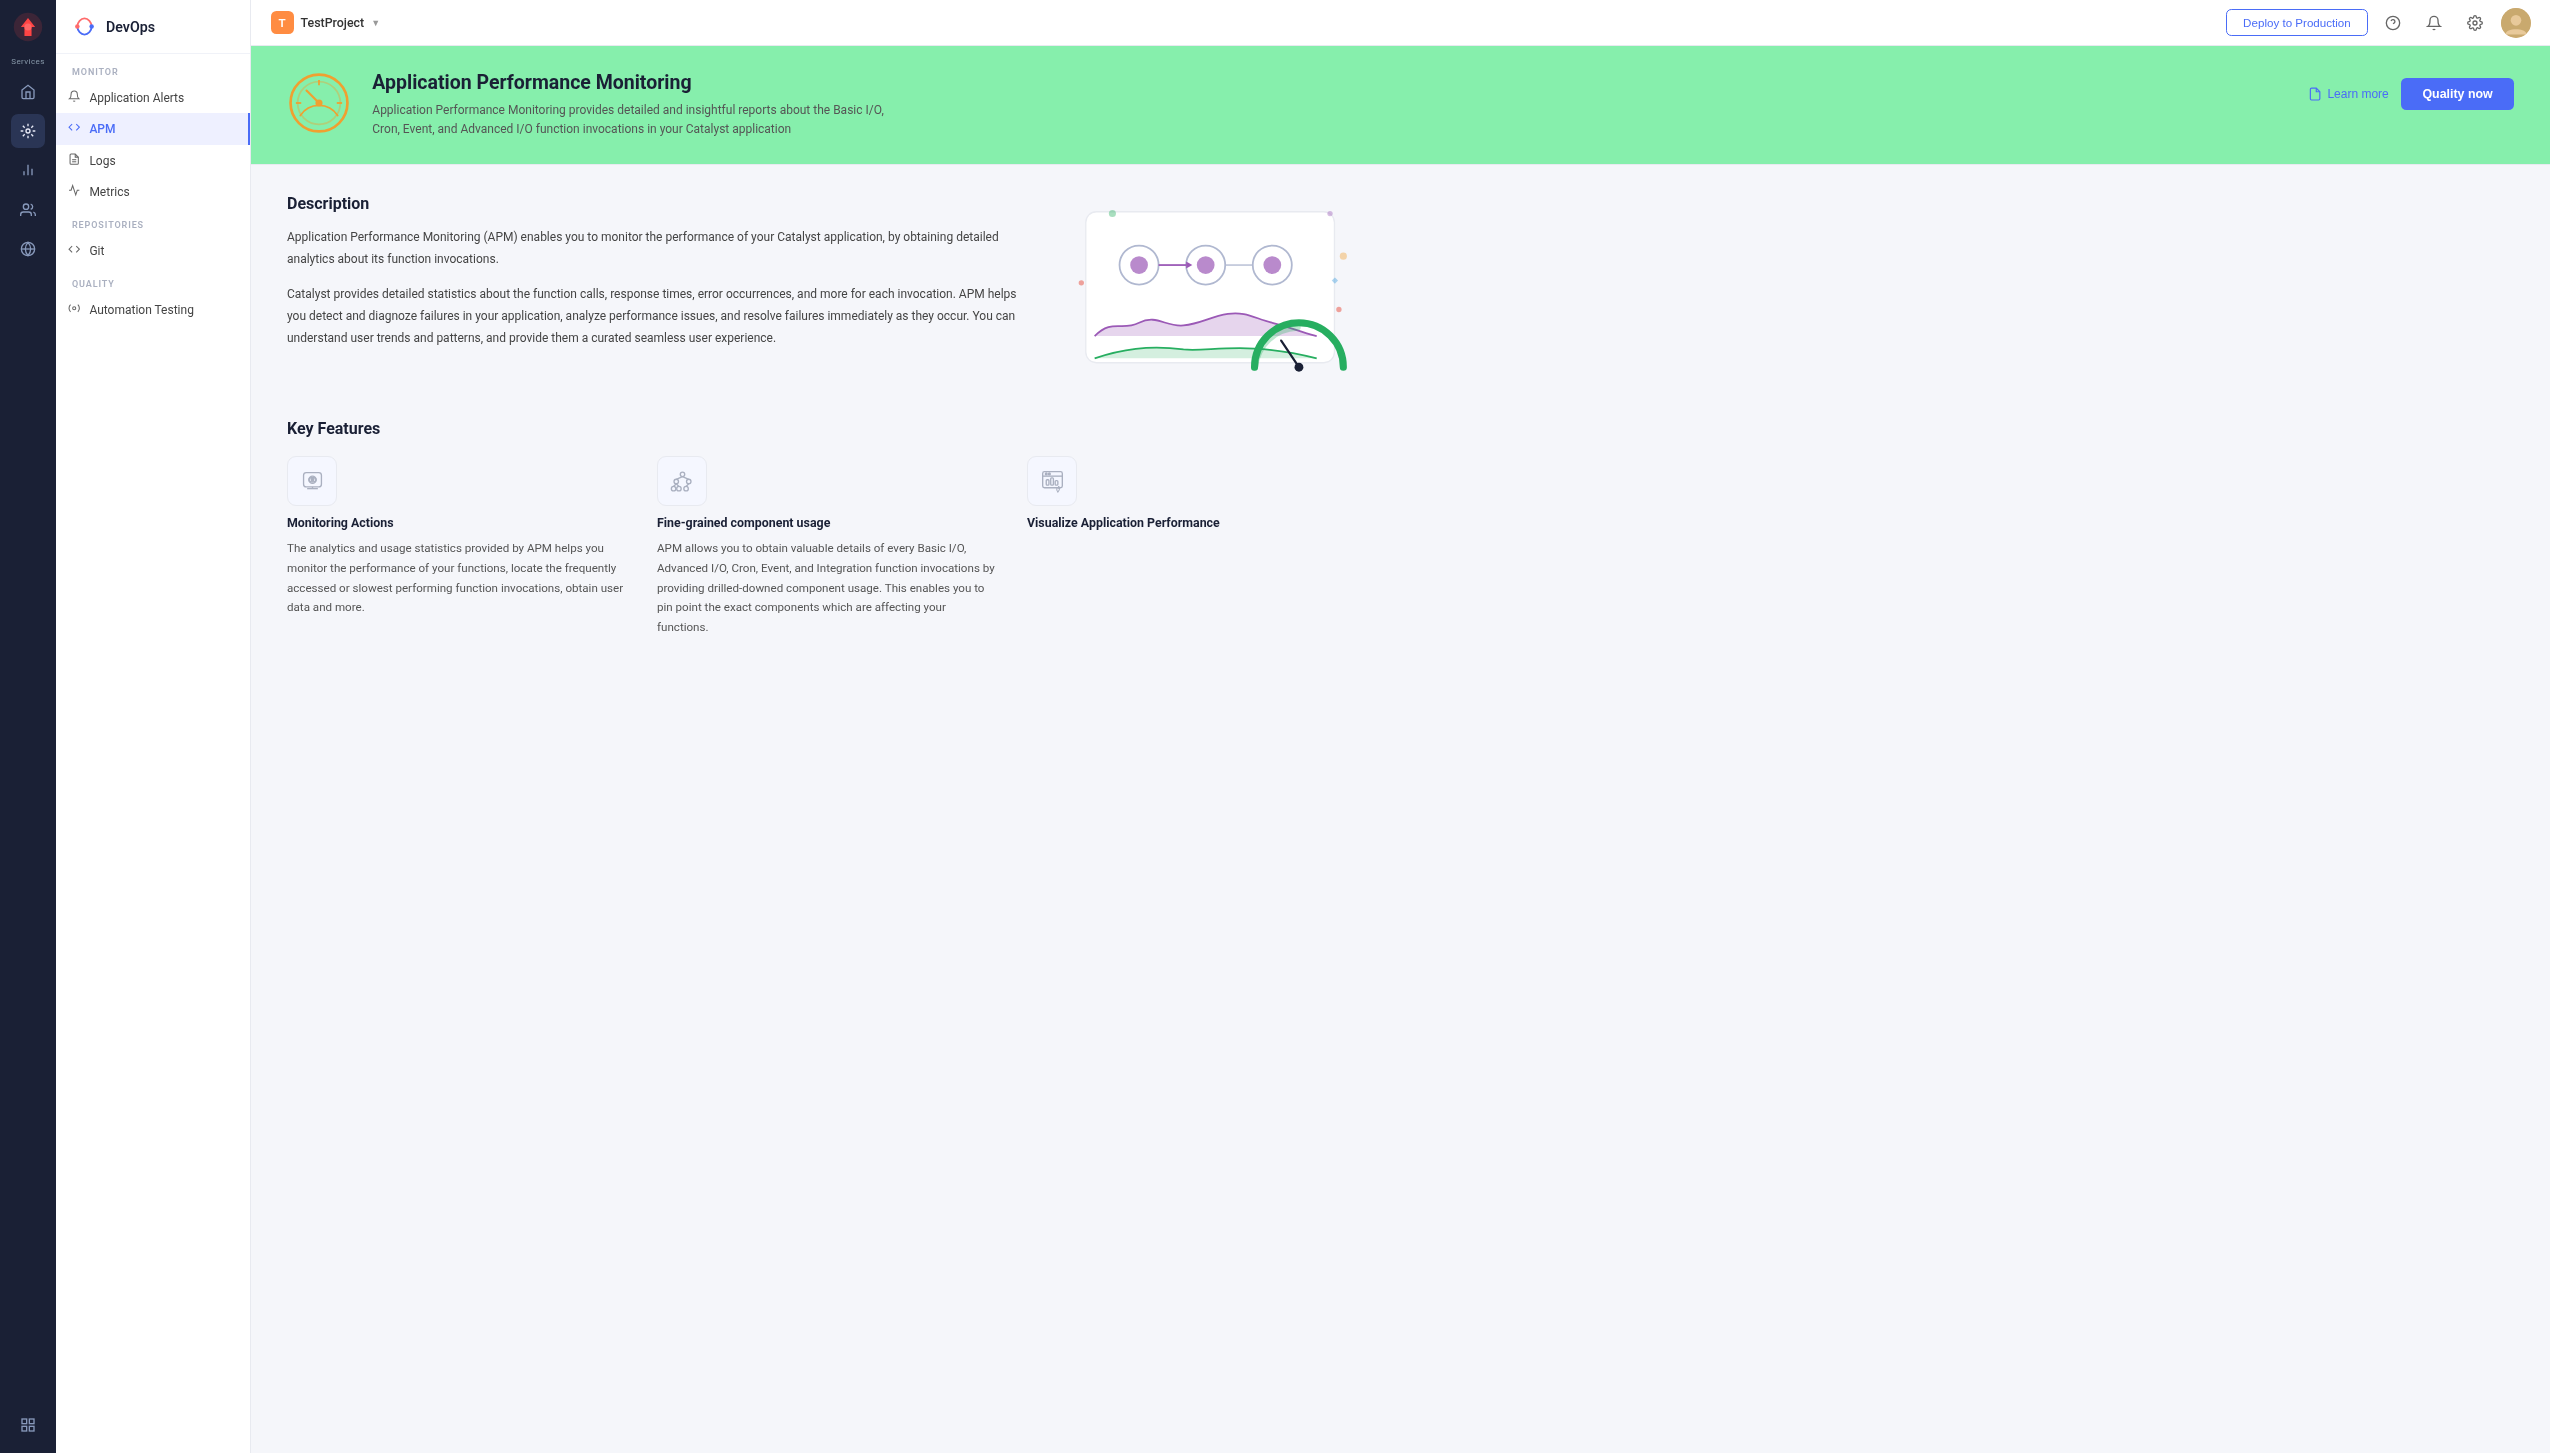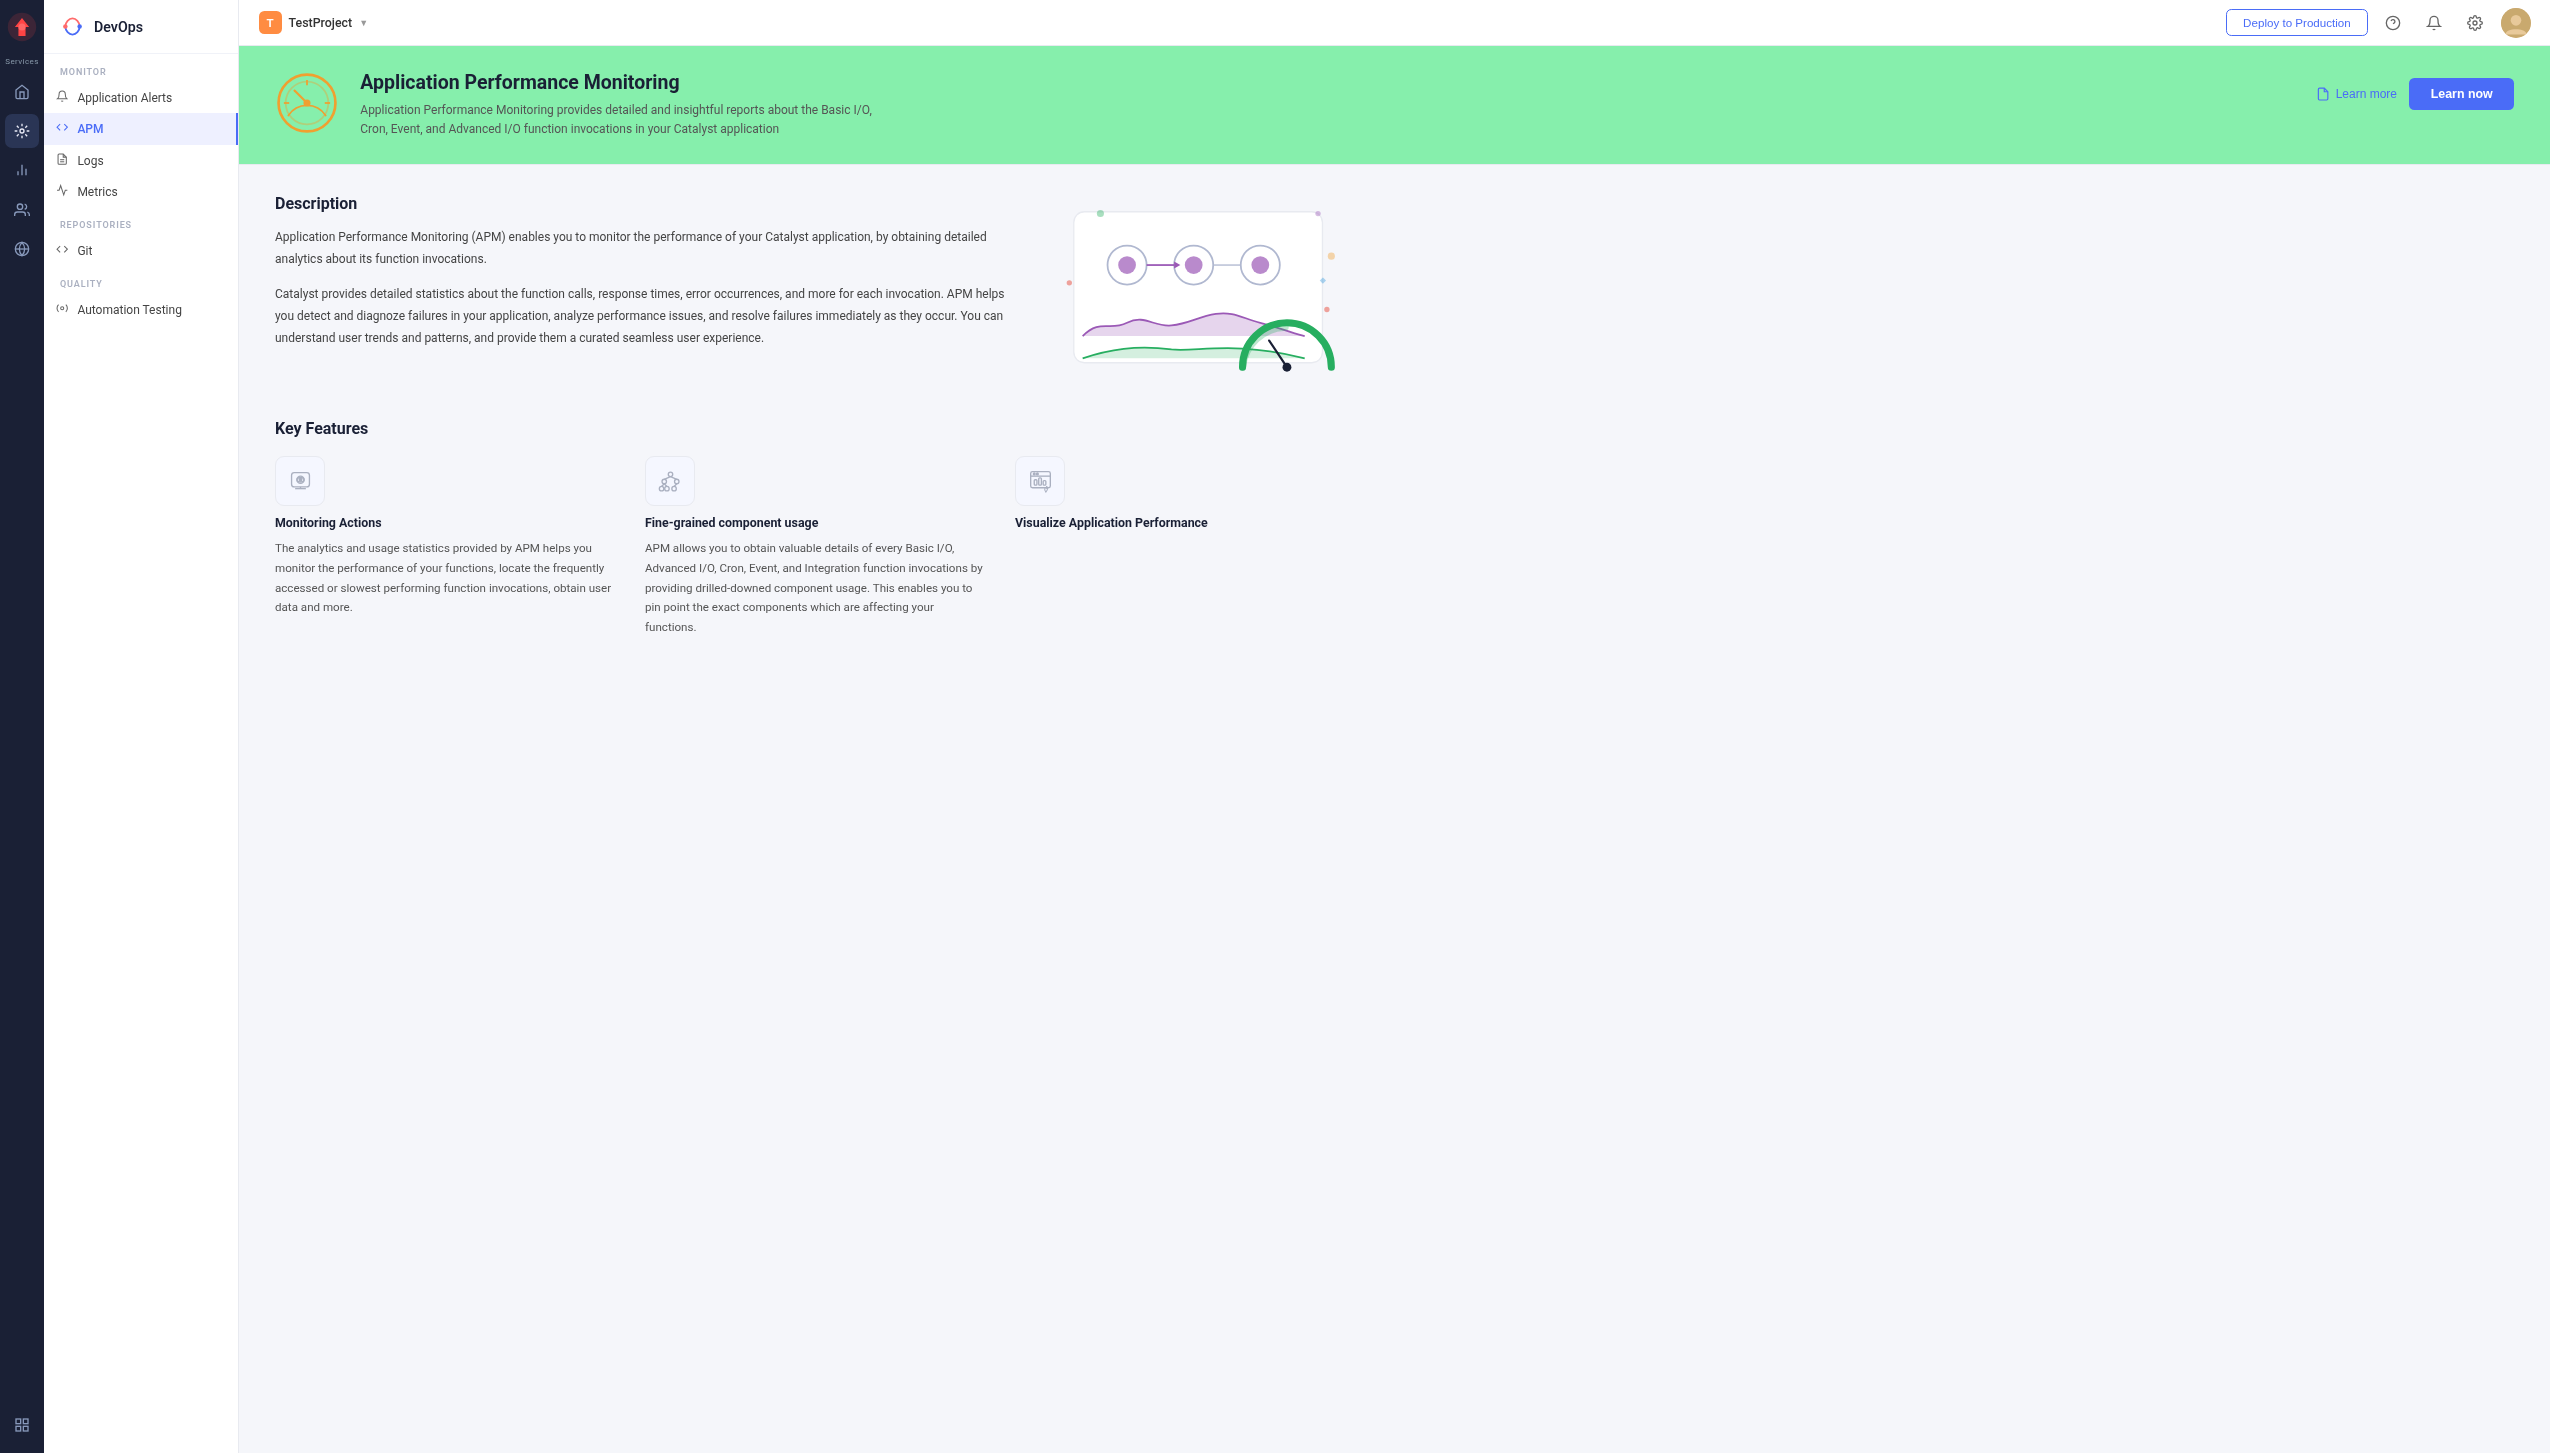--- a/index.html
+++ b/index.html
@@ -1,20 +1,20 @@
 <!DOCTYPE html>
 <html style="font-size:14.2px"><head>
   <meta charset="utf-8">
   <style>
     * { box-sizing: border-box; margin: 0; padding: 0; }
     body { font-family: -apple-system, BlinkMacSystemFont, 'Segoe UI', Roboto, sans-serif; background: #f5f6fa; display: flex; height: 100vh; overflow: hidden; }
 
     
     .icon-rail {
-      width: 44px;
+      width: 56px;
       background: #1a2035;
       display: flex;
       flex-direction: column;
       align-items: center;
       padding: 10.7px 0;
       gap: 5.3px;
       flex-shrink: 0;
     }
     .rail-label {
       color: #8899aa;
@@ -492,21 +492,21 @@
       </div>
 
       <div class="apm-actions">
         <button class="learn-more-btn">
           <svg width="14.2" height="14.2" viewBox="0 0 24 24" fill="none" stroke="#4a6cf7" stroke-width="2">
             <path d="M14 2H6a2 2 0 00-2 2v16a2 2 0 002 2h12a2 2 0 002-2V8z"></path>
             <polyline points="14 2 14 8 20 8"></polyline>
           </svg>
           <span>Learn more</span>
         </button>
-        <button class="enable-now-btn">Learn now</button>
+        <button class="enable-now-btn">Quality now</button>
       </div>
     </div>
 
     <div class="content-body">
 
       <div class="description-section">
         <div class="description-text">
           <div class="section-heading">Description</div>
           <p class="desc-para">Application Performance Monitoring (APM) enables you to monitor the performance of your Catalyst application, by obtaining detailed analytics about its function invocations.</p>
           <p class="desc-para">Catalyst provides detailed statistics about the function calls, response times, error occurrences, and more for each invocation. APM helps you detect and diagnoze failures in your application, analyze performance issues, and resolve failures immediately as they occur. You can understand user trends and patterns, and provide them a curated seamless user experience.</p>

